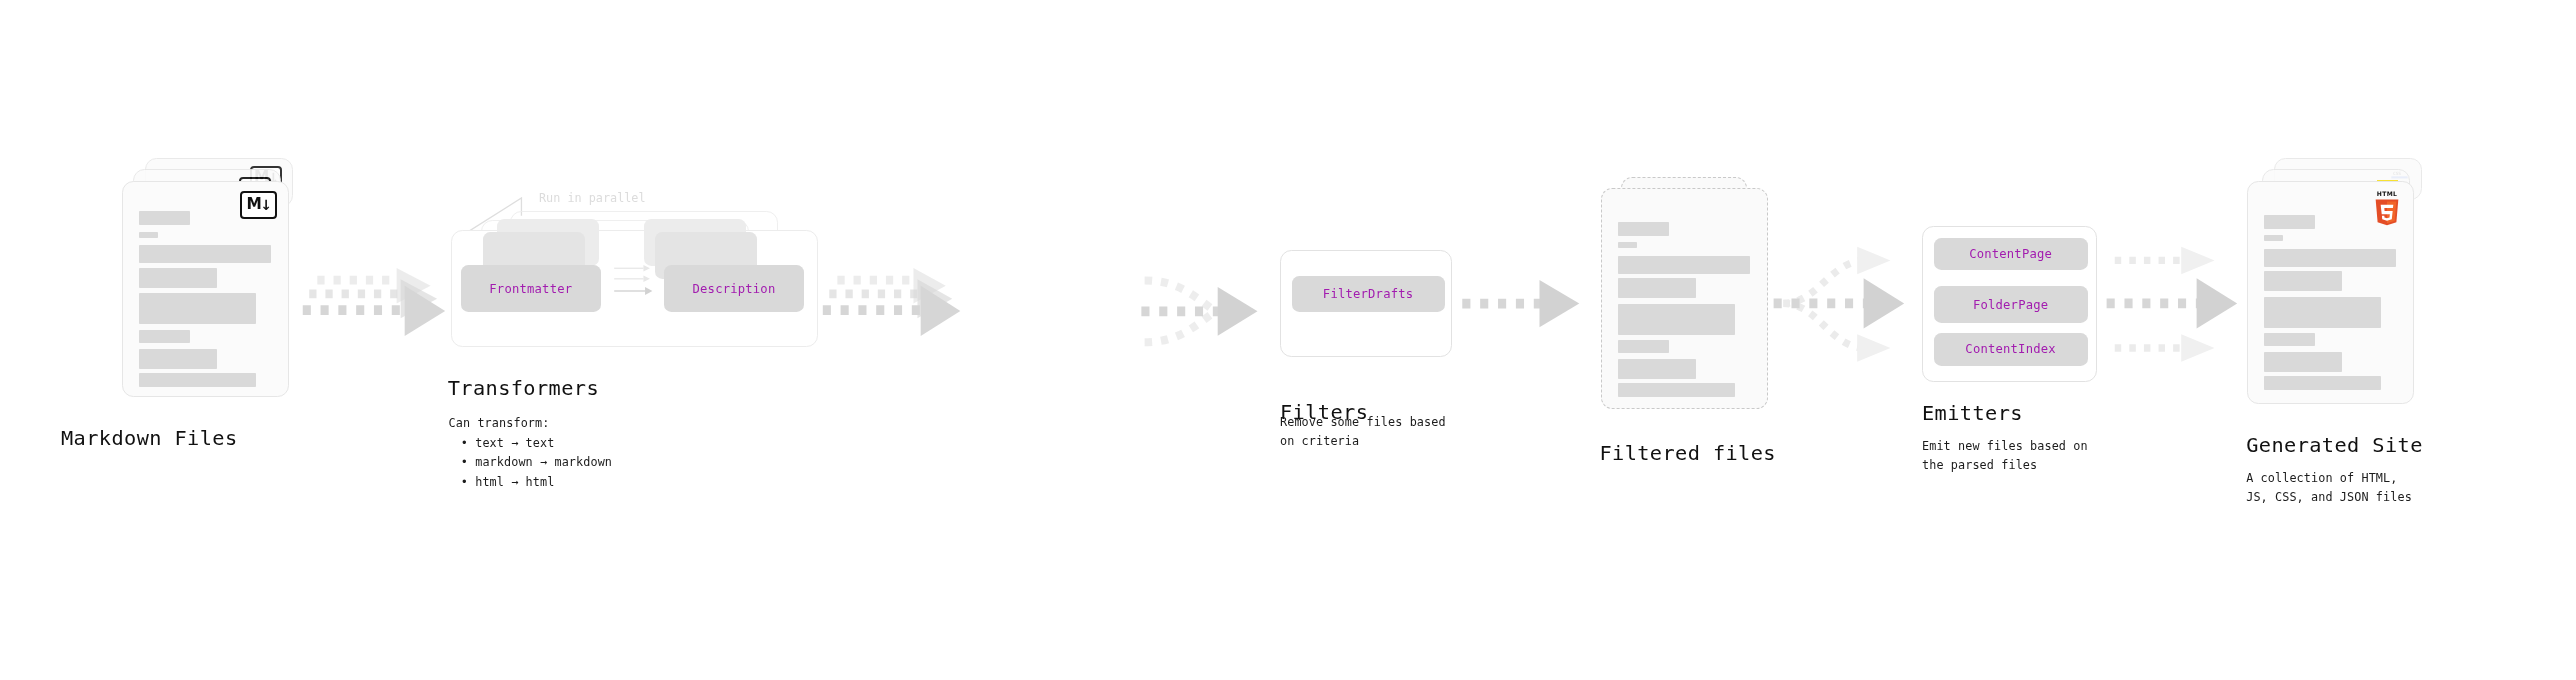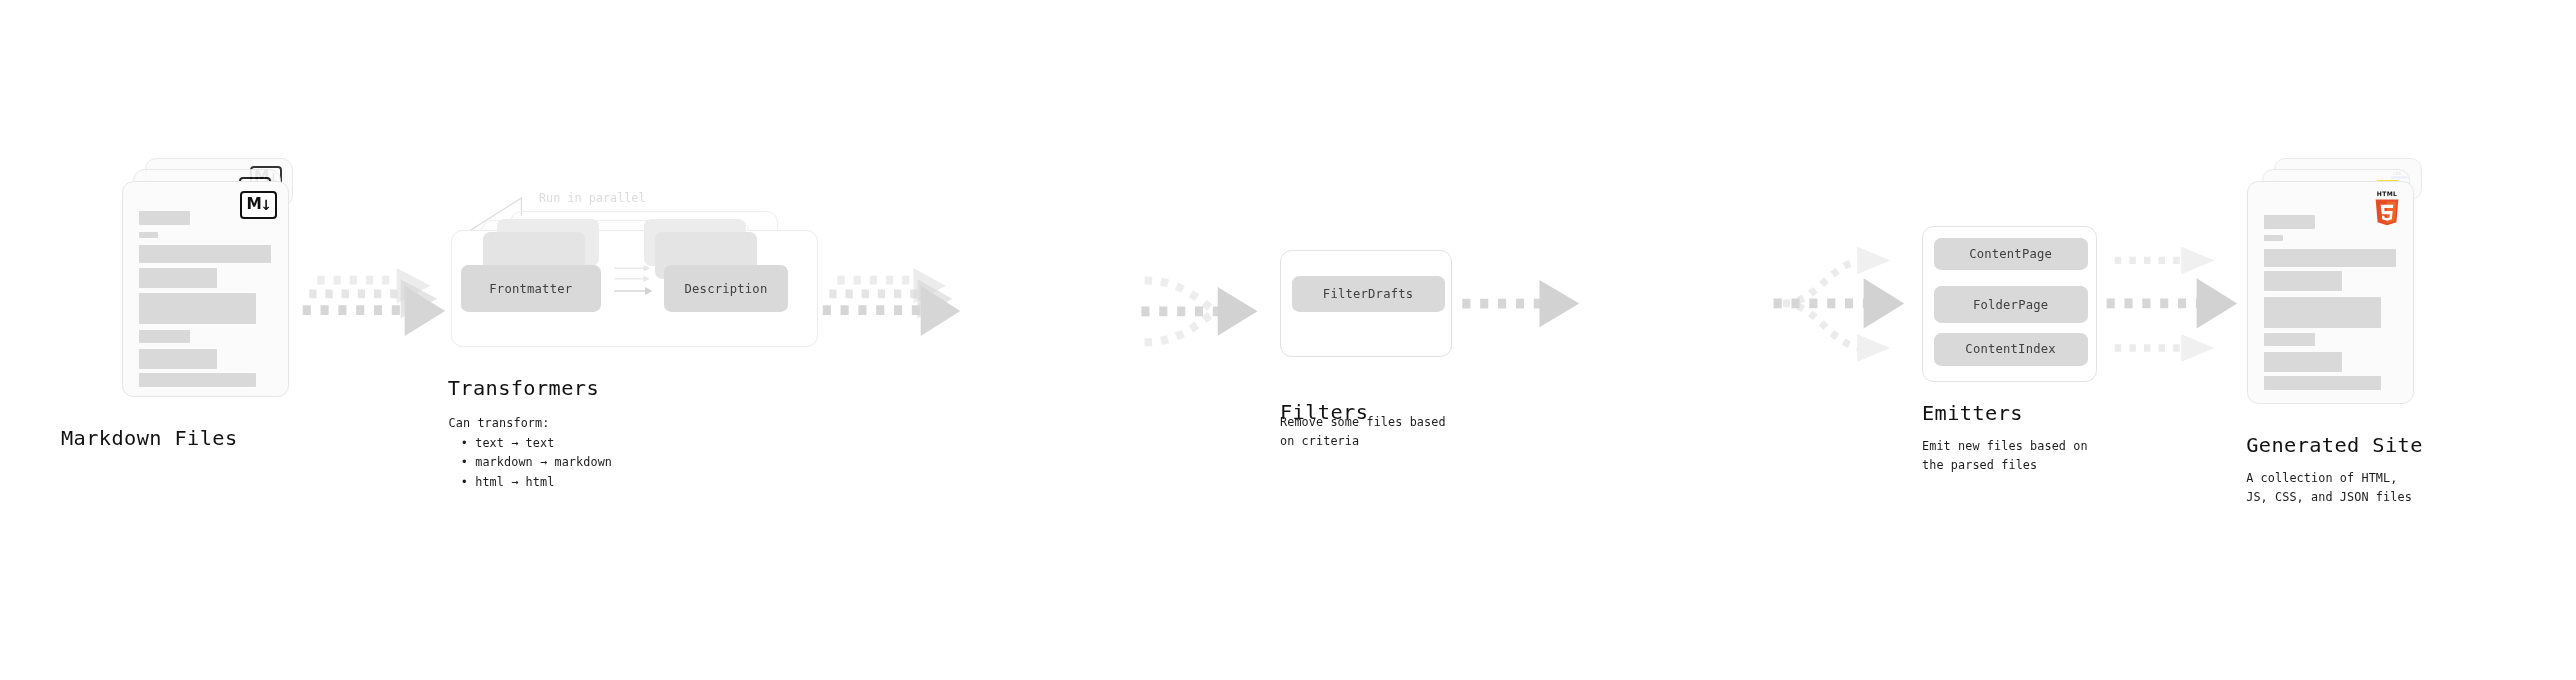--- a/index.html
+++ b/index.html
@@ -43,21 +43,21 @@
 
   
   .group{
     position:absolute;border:1.2px solid #e2e2e2;border-radius:11.4px;
     background:#ffffff;box-sizing:border-box;
   }
   .group.faint{border-color:#efefef;background:transparent;}
   .pill{
     position:absolute;background:#d9d9d9;border-radius:7.3px;
     display:flex;align-items:center;justify-content:center;
-    font-size:12.2px;color:#404040;white-space:nowrap;letter-spacing:0.2px;
+    font-size:12.2px;color:#a21caf;white-space:nowrap;letter-spacing:0.2px;
   }
   .pill.faint{background:#ececec;color:transparent;}
   .pill.faint2{background:#e4e4e4;color:transparent;}
 
   
   .title{
     position:absolute;font-size:20.3px;color:#111;white-space:nowrap;
     letter-spacing:0.4px;
   }
   .sub{
@@ -149,21 +149,21 @@
       </g>
       <g stroke="#d2d2d2" stroke-width="1.7" fill="none">
         <line x1="0" y1="32" x2="38" y2="32"></line>
           <polygon points="38,27 47,32 38,37" fill="#d2d2d2" stroke="none"></polygon>
       </g>
     </svg>
 
     <div class="pill" style="left:9.8px;top:72px;width:140px;height:47px;">
       <span>Frontmatter</span>
     </div>
-    <div class="pill" style="left:213px;top:72px;width:124px;height:47px;">
+    <div class="pill" style="left:213px;top:72px;width:140px;height:47px;">
       <span>Description</span>
     </div>
 
     <div class="title" style="left:-3.3px;top:183px;">Transformers</div>
     <div class="sub" style="left:-2.4px;top:221px;">Can transform:</div>
     <div class="sub bullets" style="left:9.8px;top:241px;">• text → text</div>
     <div class="sub bullets" style="left:9.8px;top:260px;">• markdown → markdown</div>
     <div class="sub bullets" style="left:9.8px;top:280px;text-align:center;">• html → html</div>
   </div>
 
@@ -199,20 +199,38 @@
     <div class="title" style="left:0px;top:126px;margin-top:24px;">Filters</div>
     <div class="sub" style="left:0px;top:163px;">Remove some files based
 on criteria</div>
   </div>
 
   <svg class="stage" style="left:1459px;top:280px;" width="126" height="65" viewBox="0 0 155 80">
     <line x1="4" y1="29" x2="104" y2="29" stroke="#d6d6d6" stroke-width="12" stroke-dasharray="10 12"></line>
     <polygon points="99,0 148,29 99,58" fill="#d2d2d2"></polygon>
   </svg>
 
+  <div class="stage" style="left:1601px;top:177px;">
+    <div class="doc-stack" style="width:179px;height:268px;">
+      <div class="doc dashed" style="left:19.5px;top:0px;width:126px;height:32.5px;"></div>
+      <div class="doc dashed" style="left:0px;top:11.4px;width:167px;height:221px;">
+        <div class="doc-inner">
+          <div class="bar" style="left:16.3px;top:32.5px;width:51px;height:14px;"></div>
+          <div class="bar" style="left:16.3px;top:53px;width:18.7px;height:5.7px;"></div>
+          <div class="bar" style="left:16.3px;top:67px;width:132px;height:18px;"></div>
+          <div class="bar" style="left:16.3px;top:89px;width:78px;height:19.5px;"></div>
+          <div class="bar" style="left:16.3px;top:115px;width:117px;height:31px;"></div>
+          <div class="bar" style="left:16.3px;top:151px;width:51px;height:13px;"></div>
+          <div class="bar" style="left:16.3px;top:170px;width:78px;height:19.5px;"></div>
+          <div class="bar" style="left:16.3px;top:194px;width:117px;height:14px;"></div>
+        </div>
+      </div>
+    </div>
+    <div class="title" style="left:-1.6px;top:264px;">Filtered files</div>
+  </div>
 
   <svg class="stage" style="left:1772px;top:232px;" width="146" height="142" viewBox="0 0 180 175">
     <path d="M14 88 C55 88, 70 40, 110 35" fill="none" stroke="#ebebeb" stroke-width="9" stroke-dasharray="8 10"></path>
     <polygon points="105,18 146,35 105,52" fill="#f0f0f0"></polygon>
     <path d="M14 88 C55 88, 70 138, 110 143" fill="none" stroke="#ebebeb" stroke-width="9" stroke-dasharray="8 10"></path>
     <polygon points="105,126 146,143 105,160" fill="#f0f0f0"></polygon>
     <line x1="2" y1="88" x2="118" y2="88" stroke="#d6d6d6" stroke-width="12" stroke-dasharray="10 12"></line>
     <polygon points="113,57 163,88 113,119" fill="#d2d2d2"></polygon>
   </svg>
 

